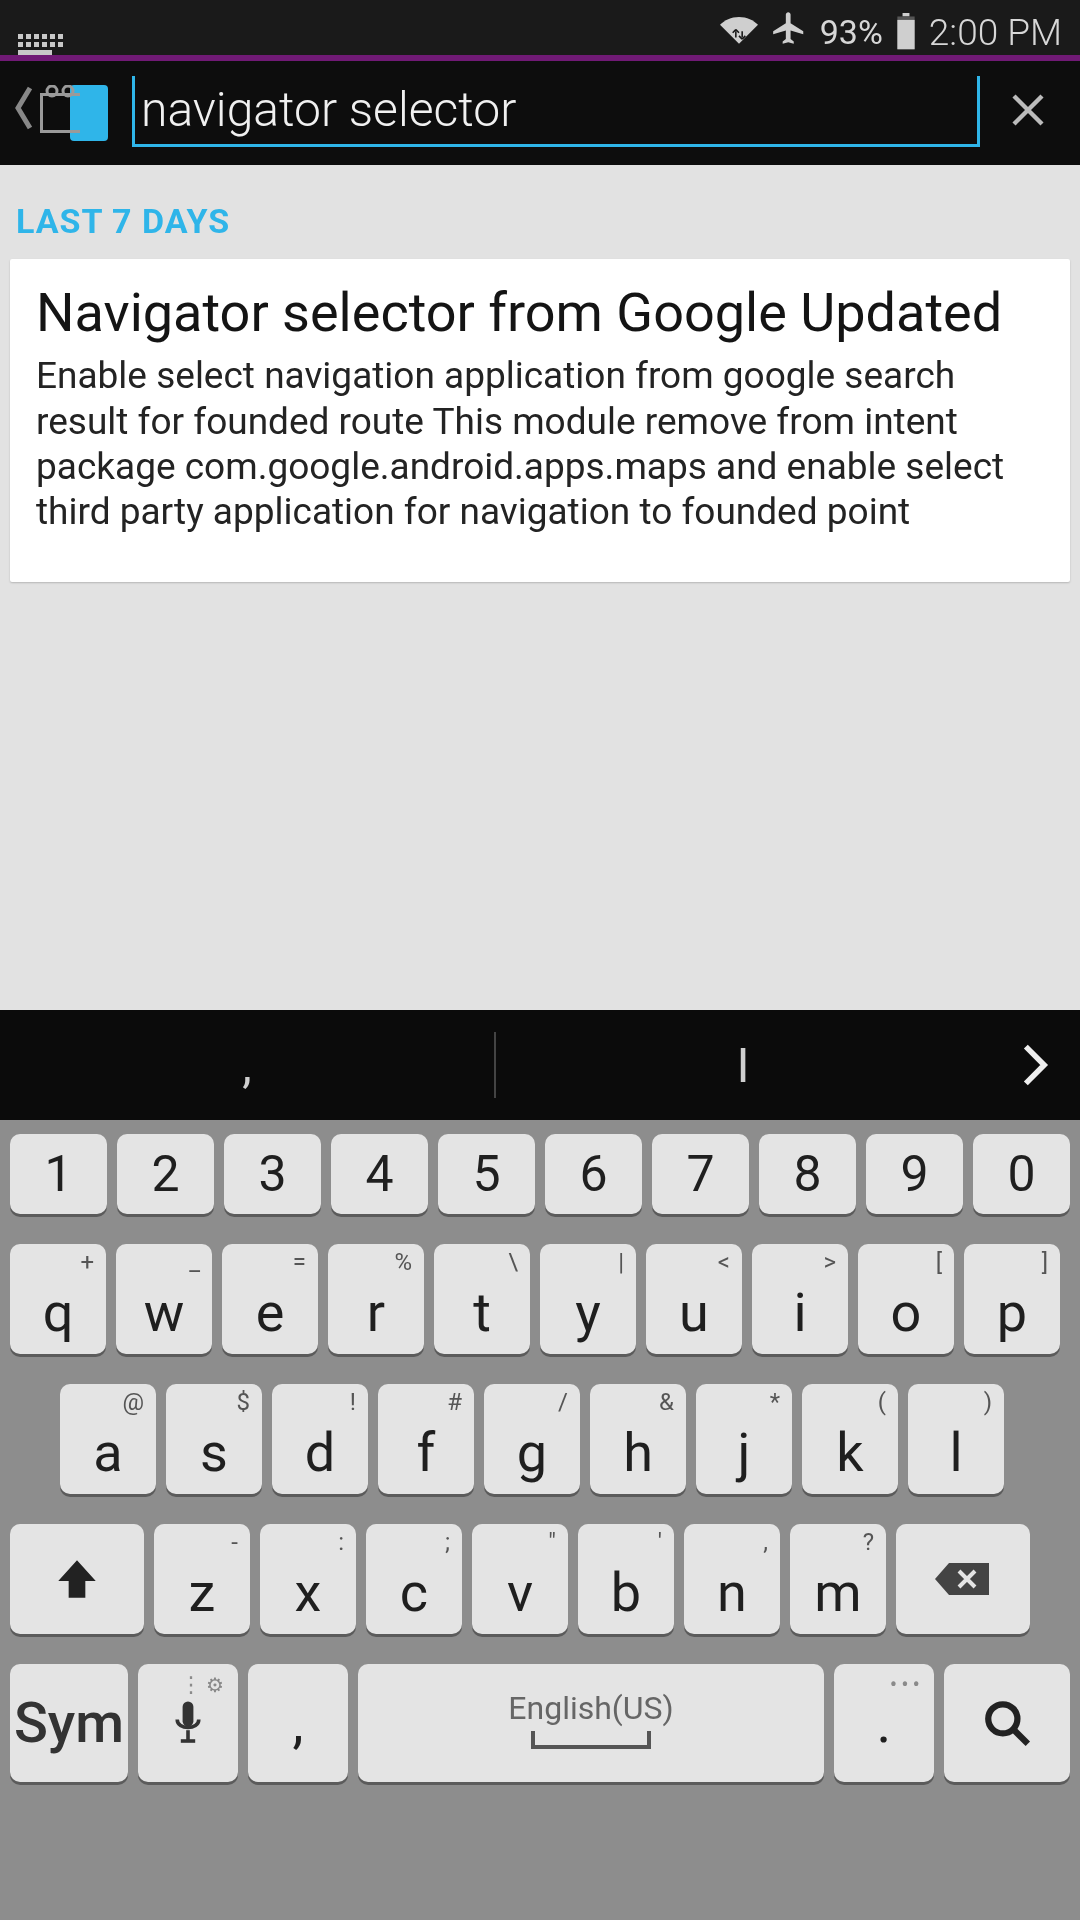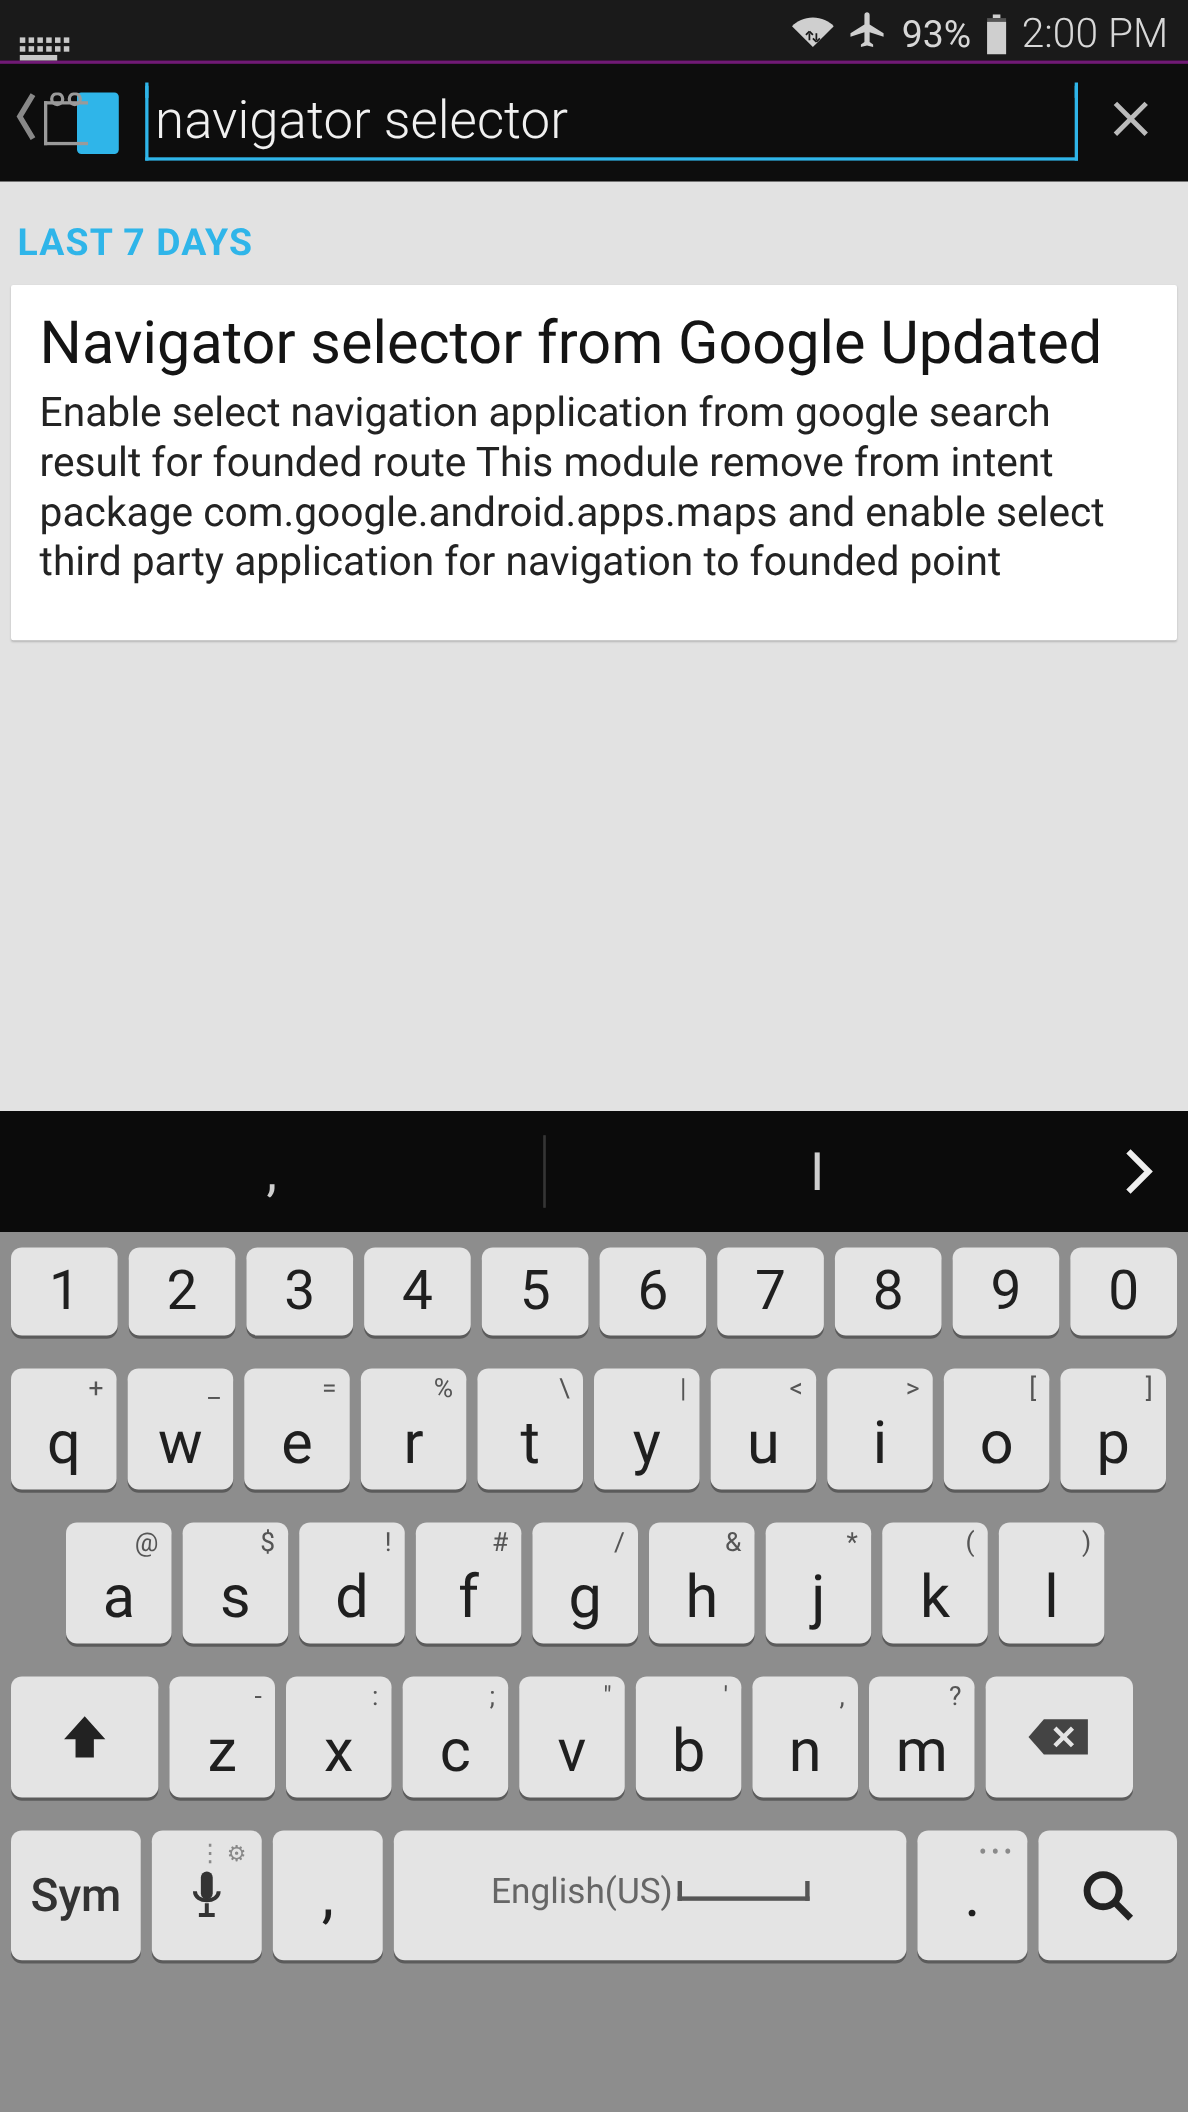--- a/index.html
+++ b/index.html
@@ -23,21 +23,21 @@
   .kbd-ind .bar{ width:34px; height:5px; background:#c8c8c8;}
   .batt { display:inline-flex; align-items:center; }
 
   
   .action-bar {
     height: 110px;
     background: #0d0d0d;
     display: flex;
     align-items: center;
     padding: 0 14px 0 8px;
-    border-top: 3px solid #701a75;
+    border-top: 6px solid #701a75;
   }
   .back-chevron { color:#888; font-size:50px; padding:0 6px; }
   .app-icon {
     width: 68px; height: 56px;
     position: relative;
     display:flex; align-items:center; justify-content:flex-end;
     margin-right: 24px;
   }
   .app-icon .phone{
     width:38px; height:56px; background:#2fb5e9;
@@ -181,26 +181,26 @@
   .row-num .key{ flex:1; }
   .row-alpha .key{ width:96px; }
   .row-alpha2{ padding: 0 50px; }
   .row-alpha2 .key{ width:96px; }
 
   .row-z .key{ width:96px; }
   .key.wide-shift, .key.wide-del{ width:134px; align-items:center; padding-bottom:0;}
   .key.wide-shift svg, .key.wide-del svg{ }
 
   .row-bottom .key{ height:118px; align-items:center; padding-bottom:0;}
-  .key.sym{ width:118px; font-size:42px; font-weight:500; color:#333;}
+  .key.sym{ width:118px; font-size:56px; font-weight:500; color:#333;}
   .key.mic{ width:100px; position:relative;}
   .key.comma{ width:100px; font-size:56px;}
   .key.space{
     flex:1;
-    flex-direction:row;
+    flex-direction:column;
     font-size:32px;
     color:#666;
     gap:4px;
     padding-bottom:8px;
     align-items:center;
     justify-content:center;
   }
   .key.space .bracket{
     width:120px; height:18px;
     border:4px solid #555; border-top:none;

